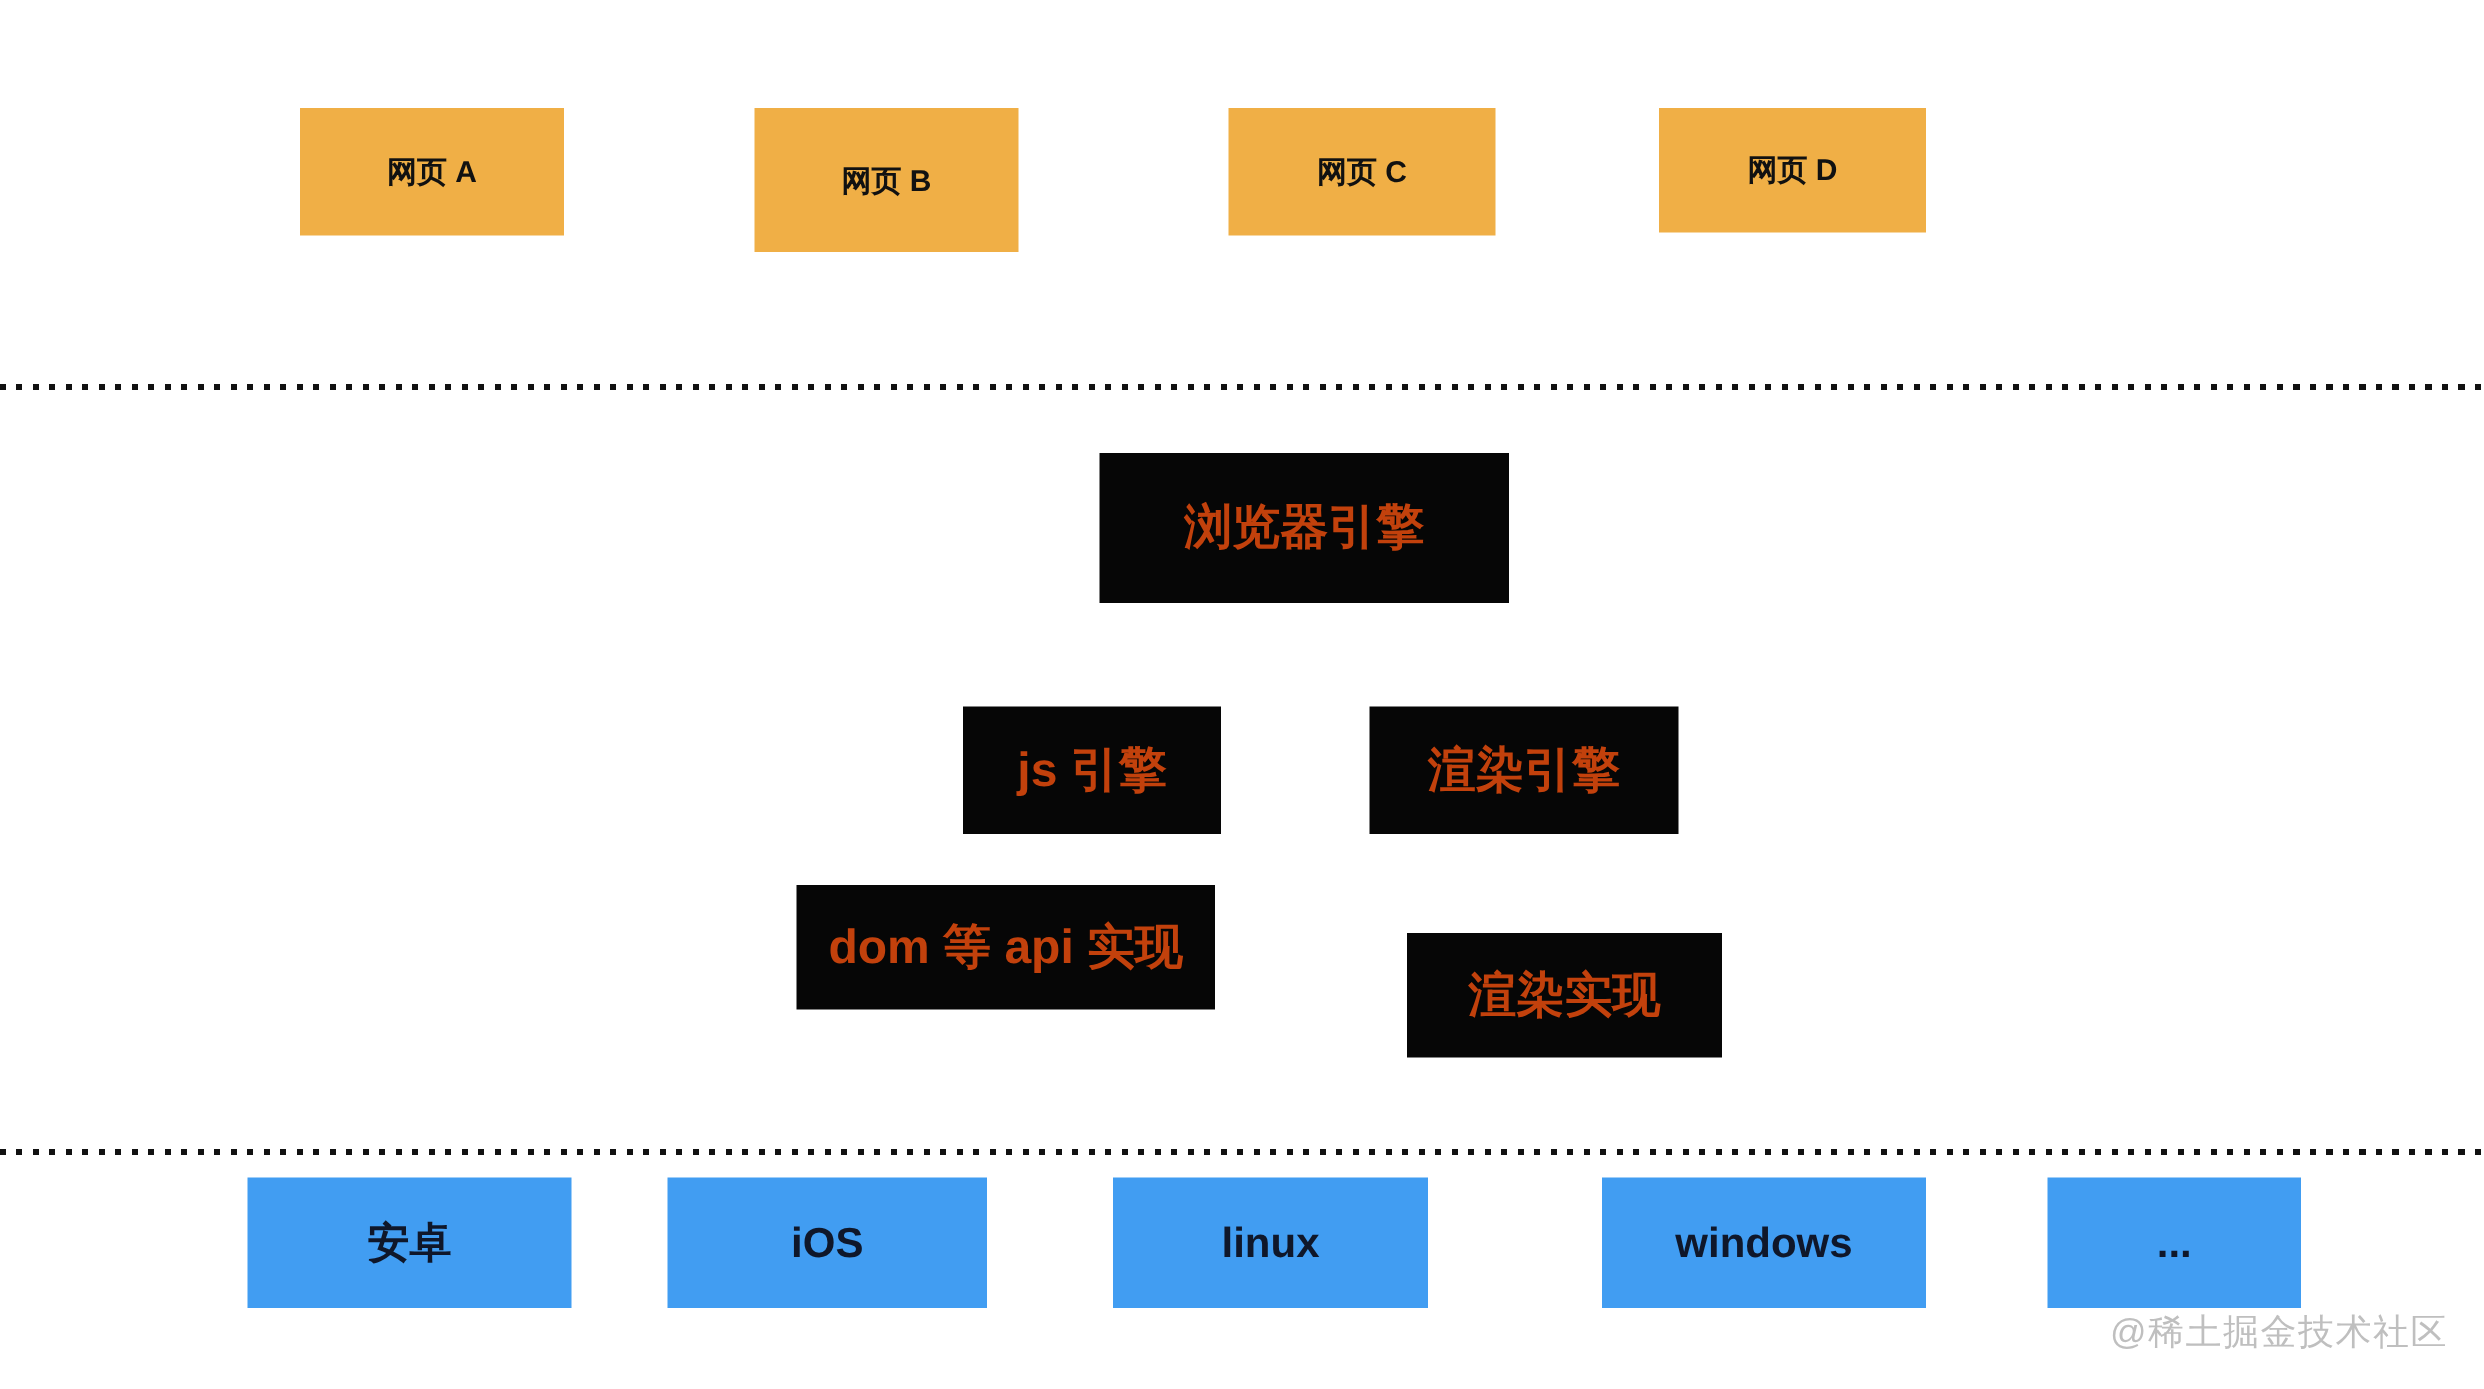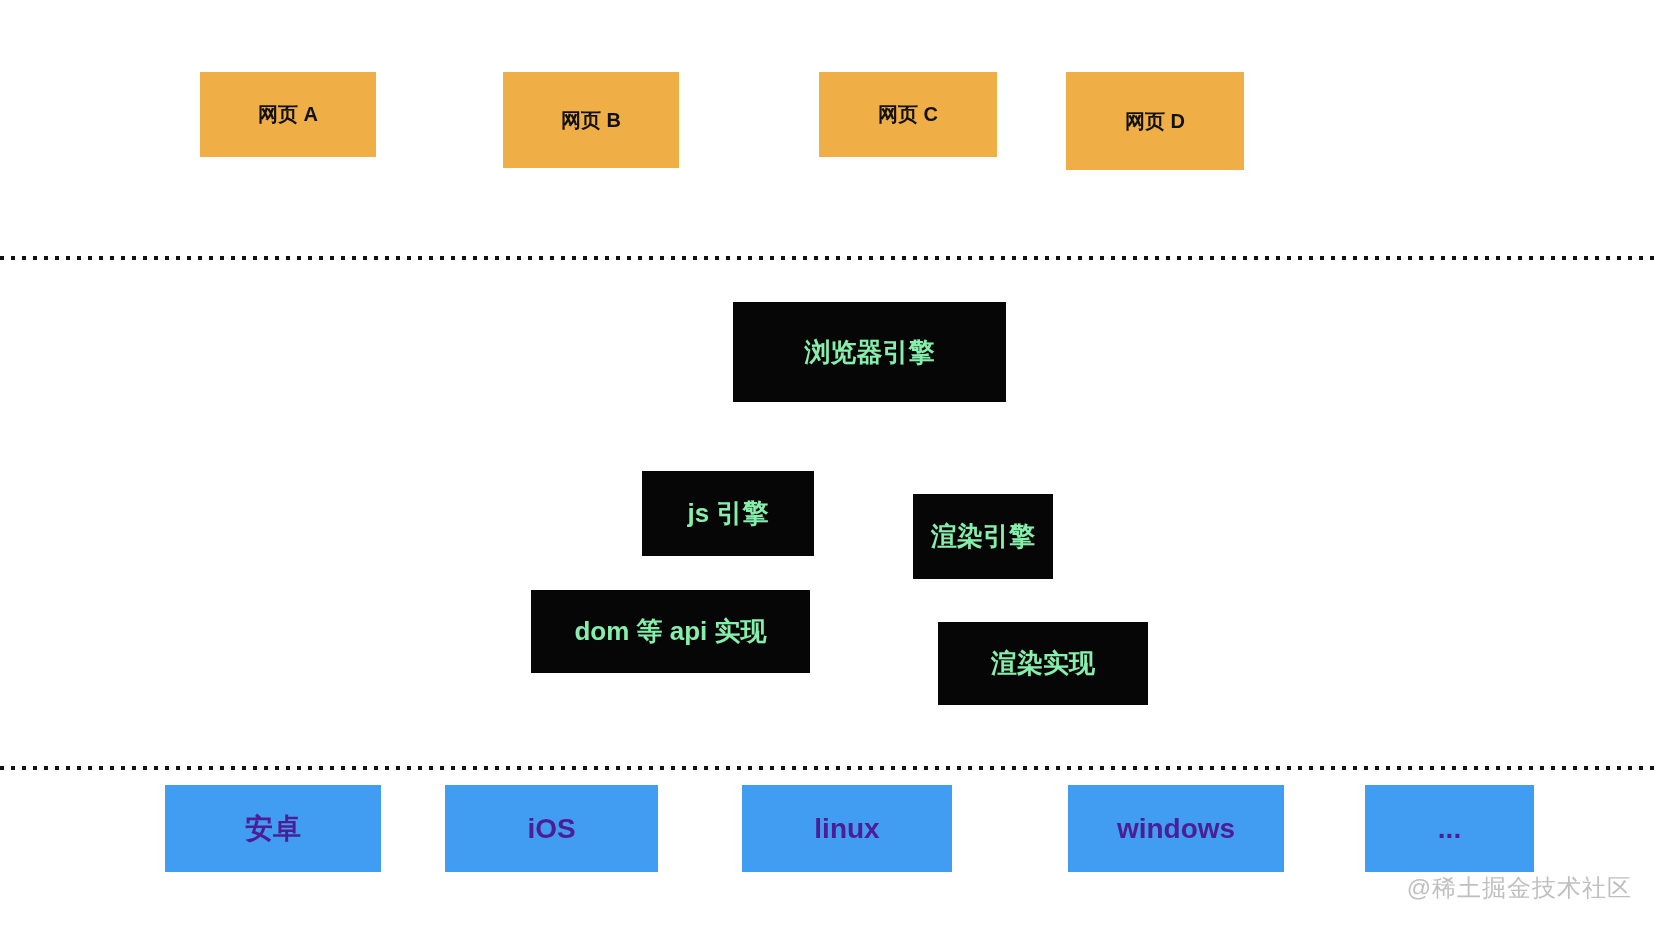--- a/index.html
+++ b/index.html
@@ -26,27 +26,27 @@
     box-sizing:border-box;
     font-weight:bold;
   }
   .box.orange{
     background:var(--page-orange);
     color:#111111;
     font-size:20px;
   }
   .box.black{
     background:var(--box-black);
-    color:#86efac;
-    font-size:26px;
+    color:#c2410c;
+    font-size:32px;
     text-align:right;
   }
   .box.blue{
     background:var(--platform-blue);
-    color:#4c1d95;
+    color:#0f172a;
     font-size:28px;
   }
   .dotted{
     position:absolute;
     left:0;
     width:100%;
     height:4px;
     background-image:repeating-linear-gradient(to right, var(--dot-black) 0px, var(--dot-black) 4px, transparent 4px, transparent 11px);
   }
   .watermark{
@@ -66,34 +66,34 @@
 
   <div class="box orange" style="left:200px;top:72px;width:176px;height:85px">
     <span>网页 A</span>
   </div>
   <div class="box orange" style="left:503px;top:72px;width:176px;height:96px">
     <span>网页 B</span>
   </div>
   <div class="box orange" style="left:819px;top:72px;width:178px;height:85px">
     <span>网页 C</span>
   </div>
-  <div class="box orange" style="left:1066px;top:72px;width:178px;height:98px">
+  <div class="box orange" style="left:1106px;top:72px;width:178px;height:83px">
     <span>网页 D</span>
   </div>
 
   <div class="dotted" style="top:256px"></div>
 
   <div class="box black" style="left:733px;top:302px;width:273px;height:100px">
     <span>浏览器引擎</span>
   </div>
 
   <div class="box black" style="left:642px;top:471px;width:172px;height:85px">
     <span>js 引擎</span>
   </div>
-  <div class="box black" style="left:913px;top:494px;width:140px;height:85px">
+  <div class="box black" style="left:913px;top:471px;width:206px;height:85px">
     <span>渲染引擎</span>
   </div>
 
   <div class="box black" style="left:531px;top:590px;width:279px;height:83px">
     <span>dom 等 api 实现</span>
   </div>
   <div class="box black" style="left:938px;top:622px;width:210px;height:83px">
     <span>渲染实现</span>
   </div>
 

